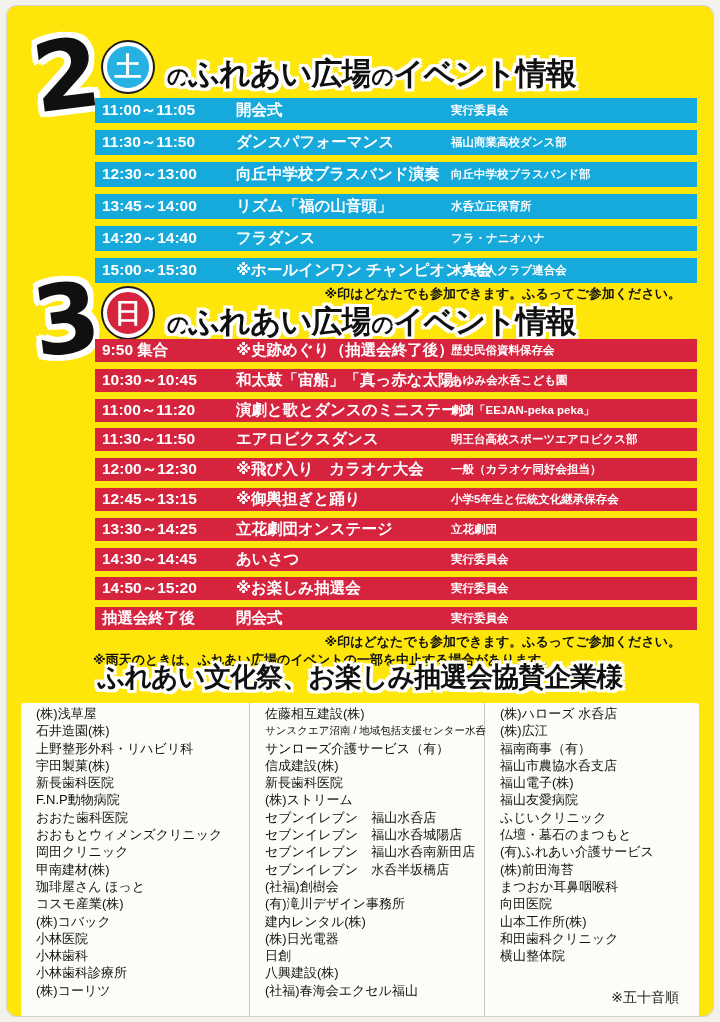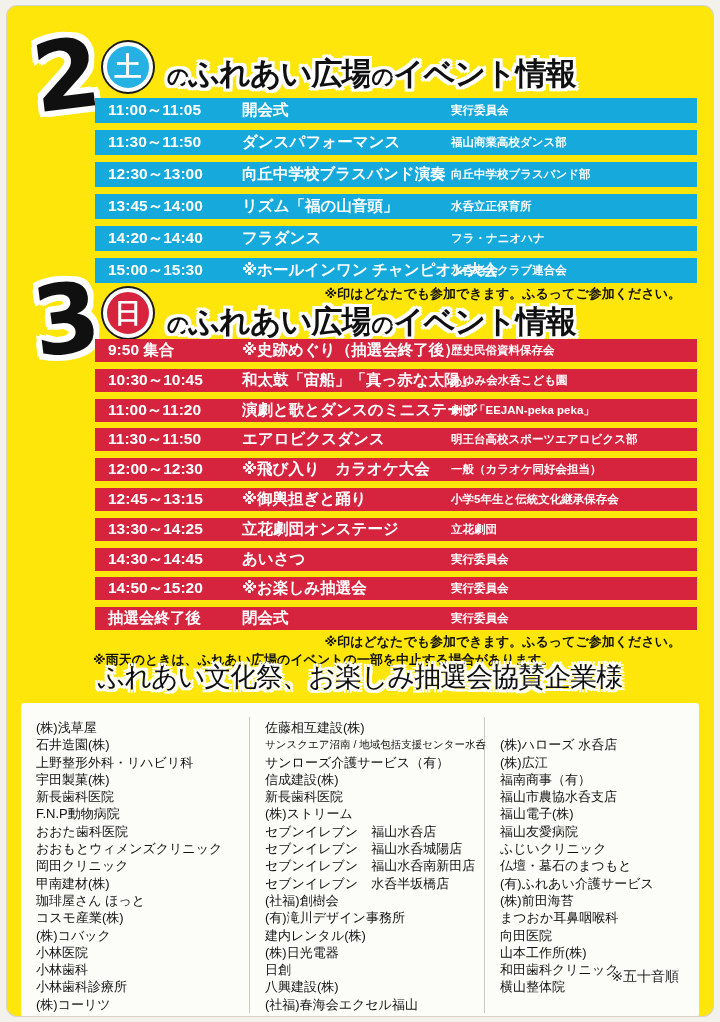--- a/index.html
+++ b/index.html
@@ -42,44 +42,42 @@
   }
   #day2-title{top:52px;}
   #day3-title{top:300px;}
   .daytitle .sm{font-size:22px;}
   
   .rows{position:absolute;left:88px;width:602px;}
   #day2-rows{top:92px;}
   #day3-rows{top:333px;}
   .row{
     position:relative;display:flex;align-items:center;box-sizing:border-box;
-    padding-left:13px;color:#fff;font-weight:bold;white-space:nowrap;
+    padding-left:7px;color:#fff;font-weight:bold;white-space:nowrap;
   }
   .row.blue{background:#16a9db;height:25px;margin-bottom:7px;}
   .row.red{background:#d6243f;height:23px;margin-bottom:6.8px;}
   .row .time{width:134px;font-size:15.5px;}
   .row .name{font-size:15.5px;}
   .row .org{position:absolute;left:356px;font-size:11.5px;}
   
   .note{position:absolute;font-size:13px;font-weight:bold;color:#111;white-space:nowrap;}
   #note-day2{top:279px;right:32px;}
   #note-day3{top:627px;right:32px;}
   #note-rain{top:645px;left:86px;}
   
   #sponsor-heading{
     position:absolute;top:658px;left:0;width:100%;text-align:center;
-    font-size:27px;font-weight:400;color:#101010;letter-spacing:-1px;line-height:1;
+    font-size:27px;font-weight:700;color:#101010;letter-spacing:-1px;line-height:1;
     text-shadow:-3px -3px 0 #fff,0 -3px 0 #fff,3px -3px 0 #fff,-3px 0 0 #fff,
       3px 0 0 #fff,-3px 3px 0 #fff,0 3px 0 #fff,3px 3px 0 #fff;
   }
   #sponsor-panel{
     position:absolute;left:14px;top:697px;width:678px;height:314px;
     background:#fcfcf8;border-radius:3px;display:flex;box-sizing:border-box;
-    padding-top:10px;
-    align-items:center;
   }
   .sponsor-col{box-sizing:border-box;padding:2px 4px 0 15px;}
   .c1{width:229px;border-right:1px solid #c9c9bc;}
   .c2{width:235px;border-right:1px solid #c9c9bc;}
   .c3{flex:1;position:relative;}
   .sp{font-size:13px;line-height:17.3px;color:#111;white-space:nowrap;}
   .sp.small{font-size:10.5px;}
   #order-note{position:absolute;right:20px;bottom:10px;font-size:14px;color:#222;}
 </style>
 </head>

